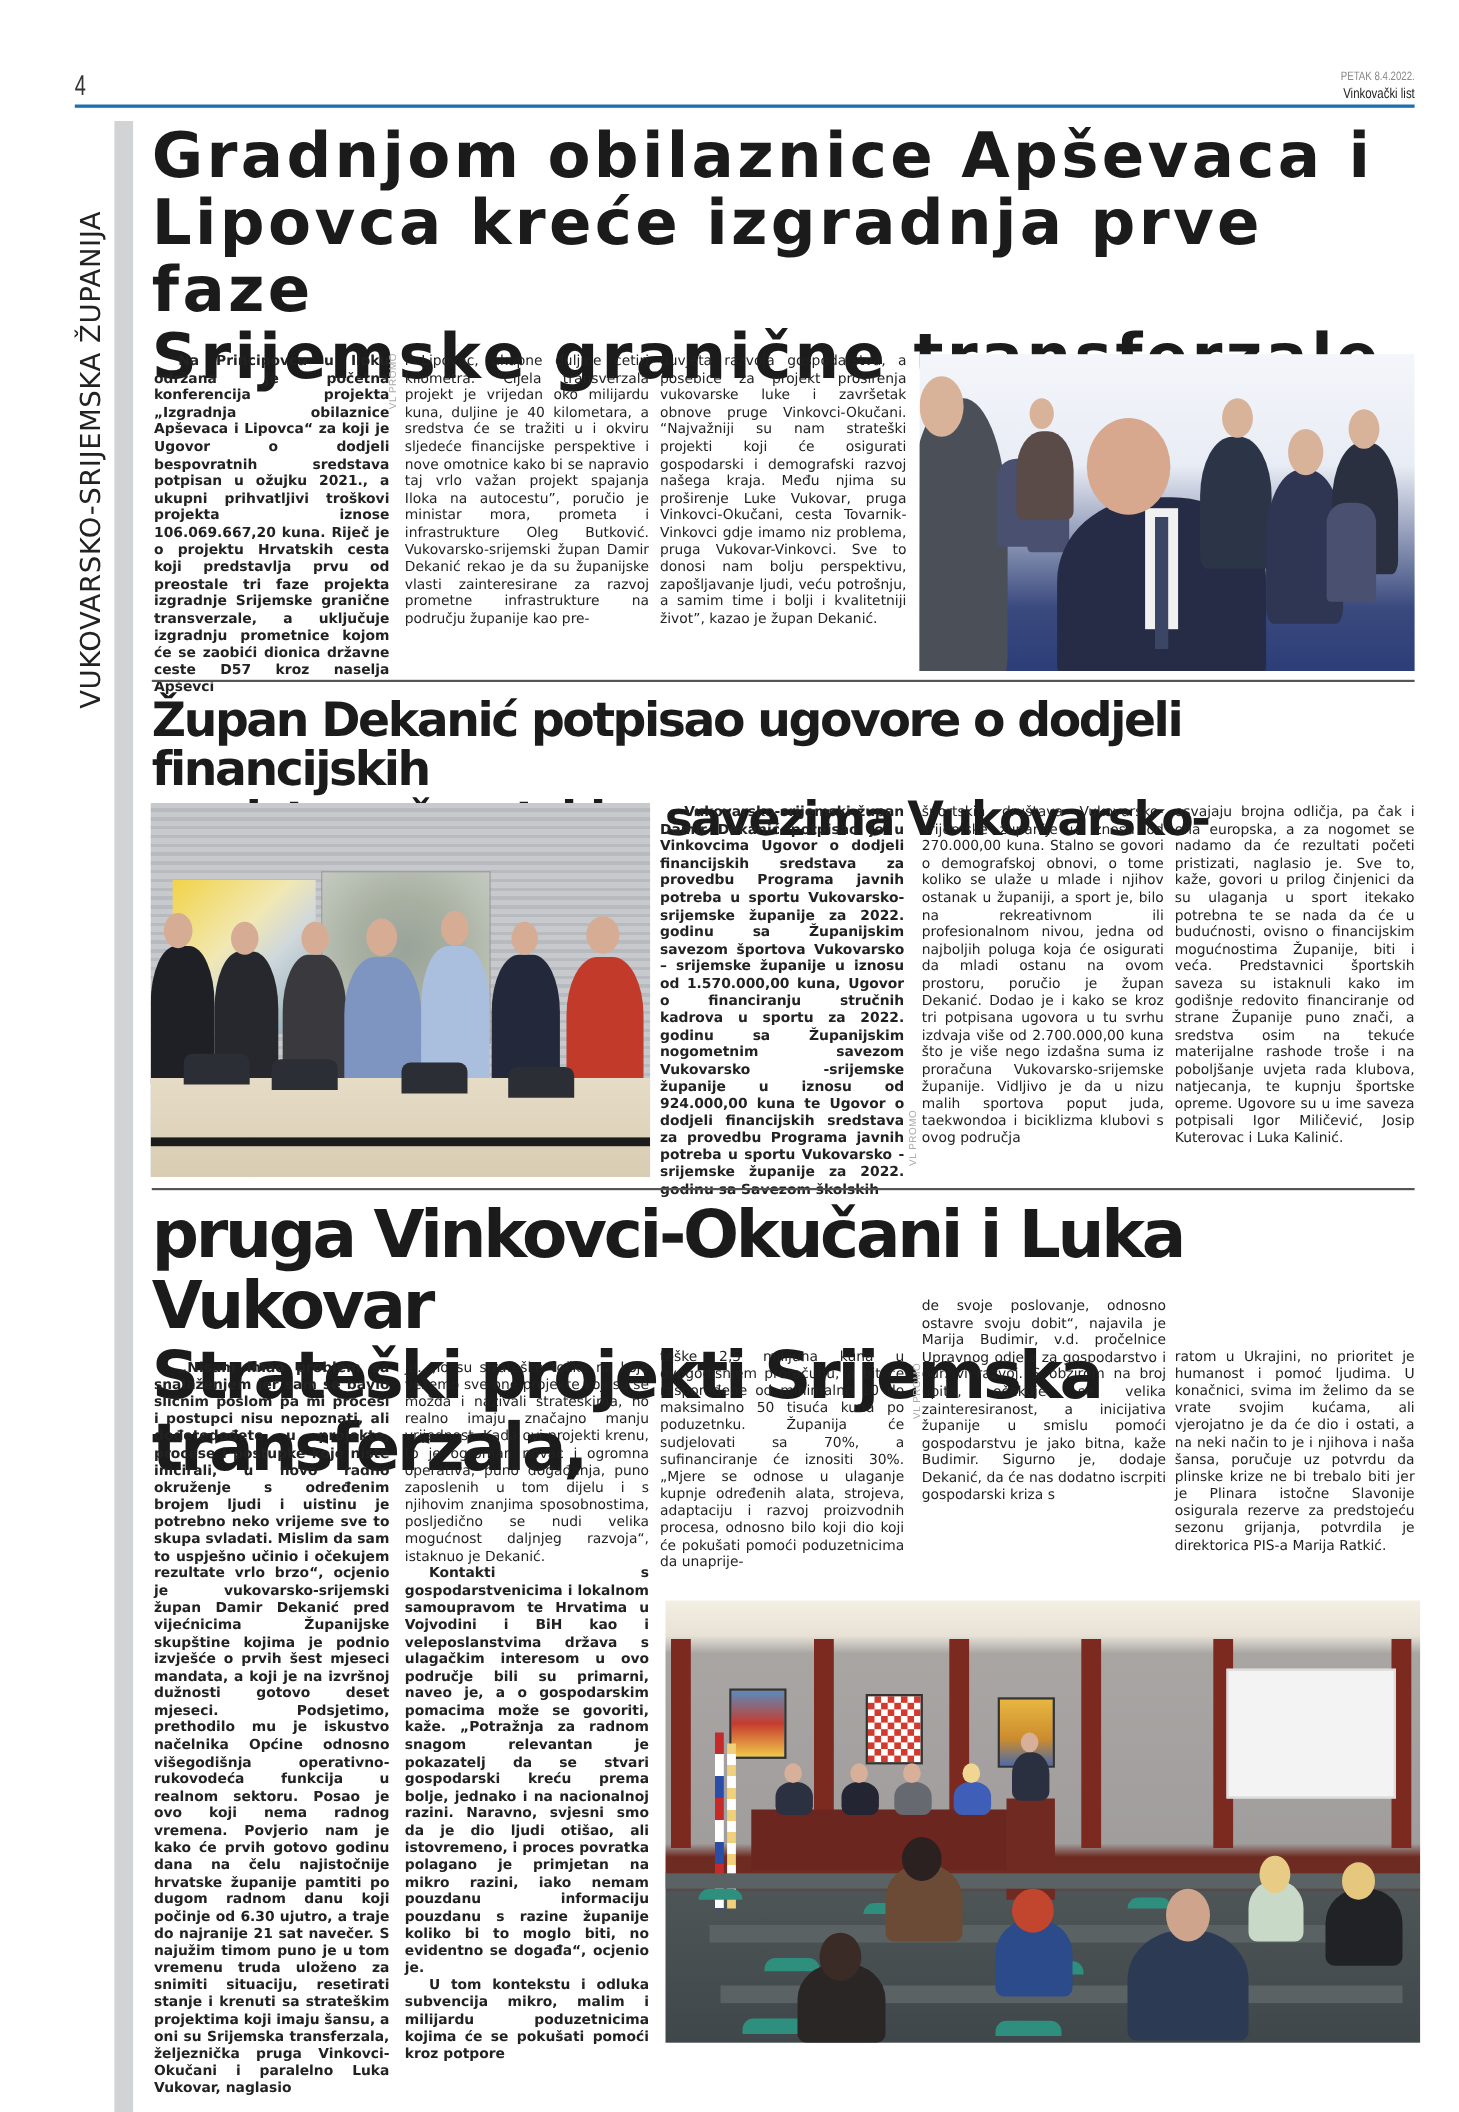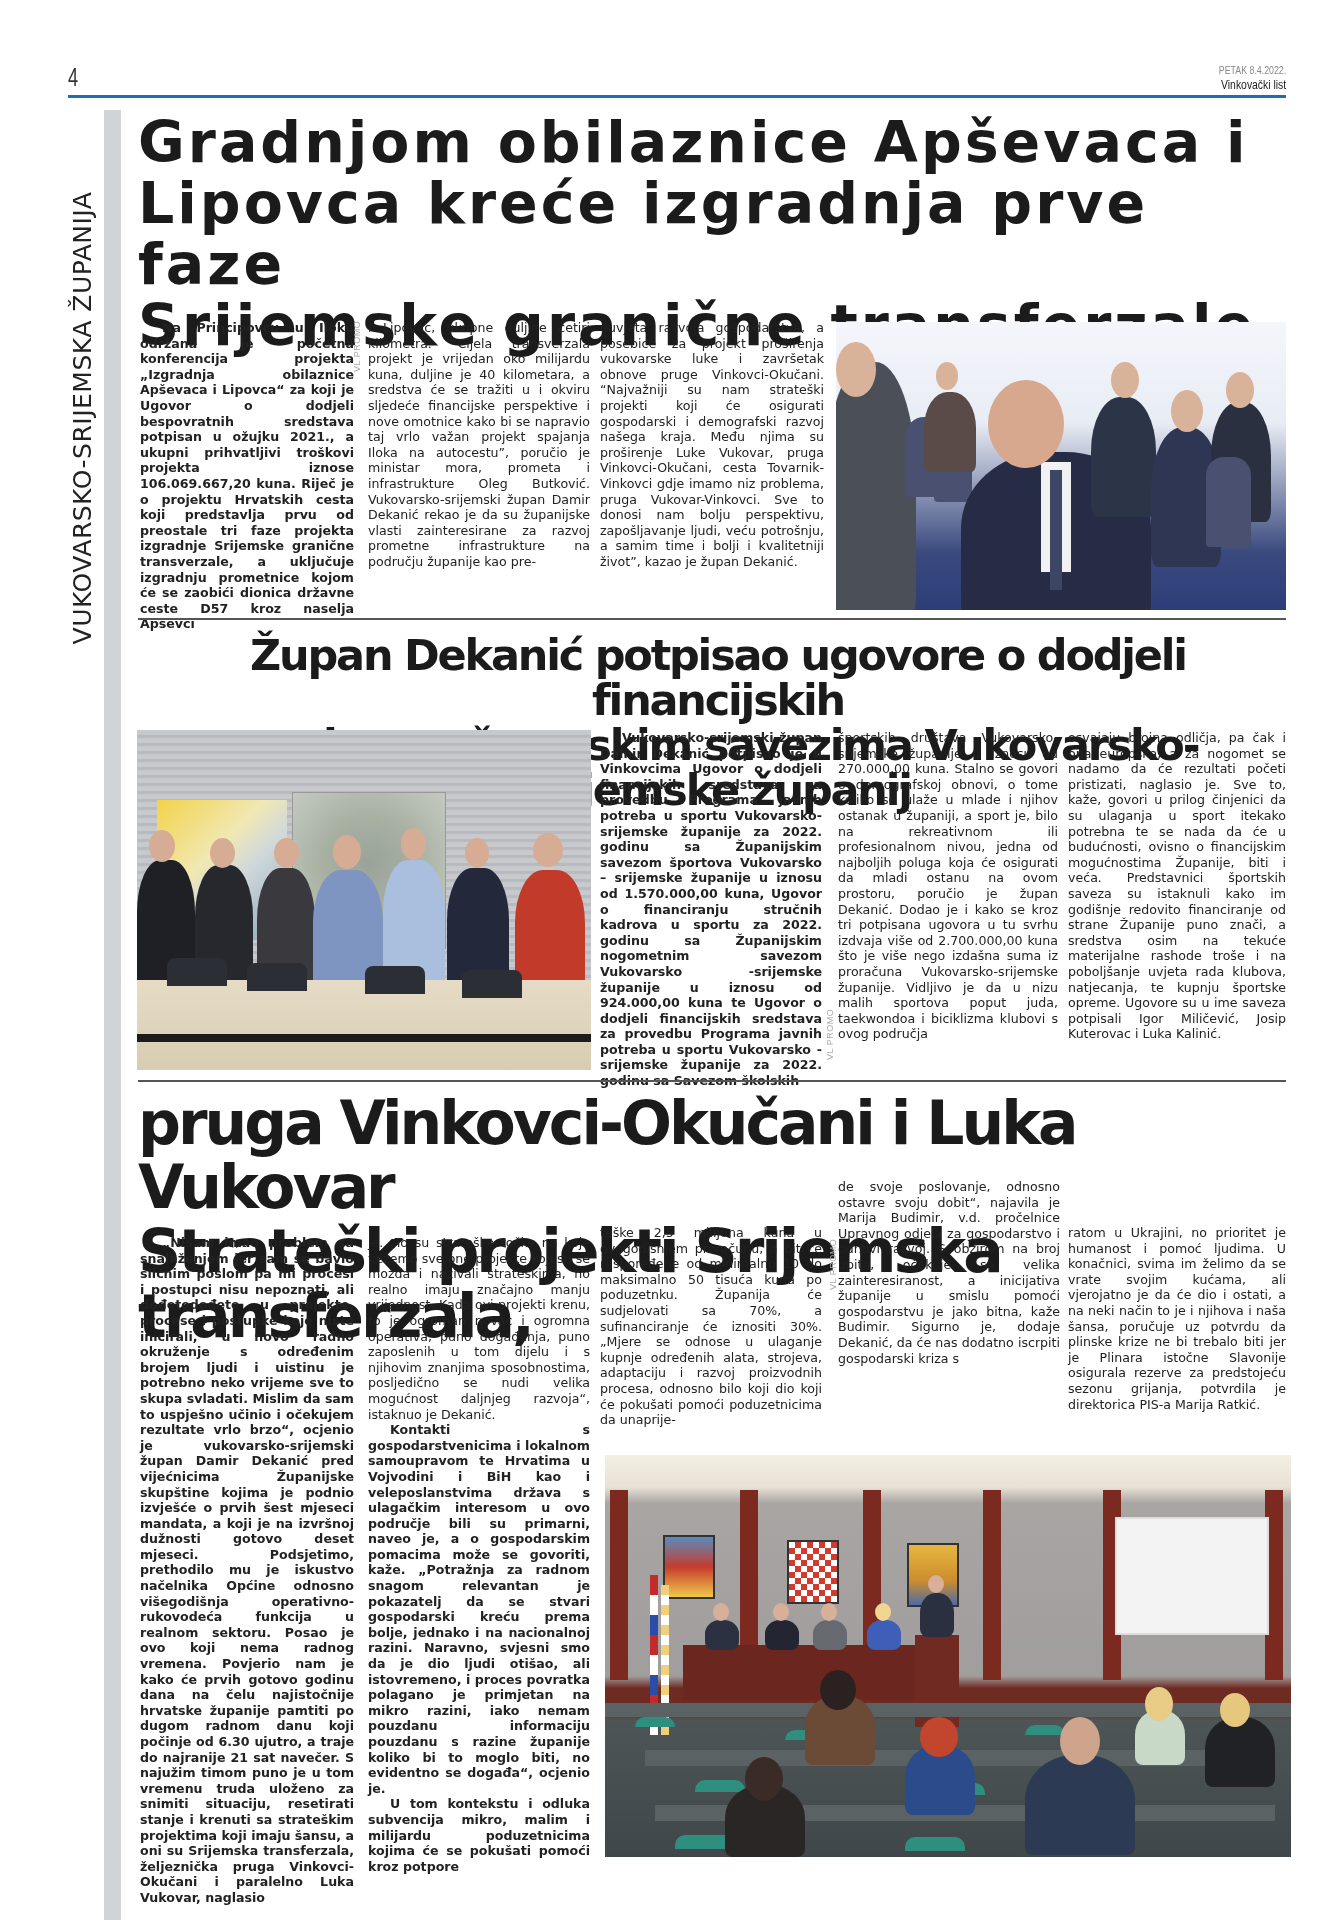--- a/index.html
+++ b/index.html
@@ -9,21 +9,21 @@
   .hdr-right { right:40px; top:64px; text-align:right; font-family:"Liberation Sans", sans-serif; }
   .hdr-date { font-size:11px; color:#888; transform:scaleX(0.8); transform-origin:right; }
   .hdr-paper { font-size:13px; color:#222; transform:scaleX(0.8); transform-origin:right; margin-top:1px; }
   .blue-rule { left:68px; top:95px; width:1218px; height:3px; background:#1e6fb0; }
   .section-label { left:66px; top:110px; width:32px; height:615px; }
   .section-label span { position:absolute; left:50%; top:50%; transform:translate(-50%,-50%) rotate(-90deg); white-space:nowrap; font-family:"DejaVu Sans", sans-serif; font-size:25px; letter-spacing:0.5px; color:#222; }
   .gray-bar { left:104px; top:110px; width:17px; height:1810px; background:#d1d3d4; }
 
   .headline { font-family:"DejaVu Sans", sans-serif; font-weight:bold; color:#1b1b1b; line-height:1; }
   .h1 { left:138px; top:112px; width:1160px; font-size:57px; letter-spacing:3px; line-height:1.07; }
-  .h2 { left:138px; top:633px; width:1160px; font-size:43px; letter-spacing:-2.2px; line-height:1.05;text-align:center; }
+  .h2 { left:138px; top:633px; width:1160px; font-size:43px; letter-spacing:-2.2px; line-height:1.05; }
   .h3 { left:138px; top:1091px; width:1160px; font-size:60px; letter-spacing:-3px; line-height:1.07; }
 
   .rule { left:138px; width:1148px; height:2px; background:#555; }
 
   .col { font-family:"DejaVu Sans", sans-serif; font-size:12.6px; line-height:15.6px; text-align:justify; color:#222; hyphens:manual; }
   .col p { margin:0; text-indent:0; }
   .col p.ind { text-indent:22px;font-weight:bold; }
   .credit { font-family:"Liberation Sans", sans-serif; font-size:9px; color:#aaa; transform:rotate(-90deg); transform-origin:left top; white-space:nowrap; letter-spacing:0.5px; }
 
   .photo { overflow:hidden; }

